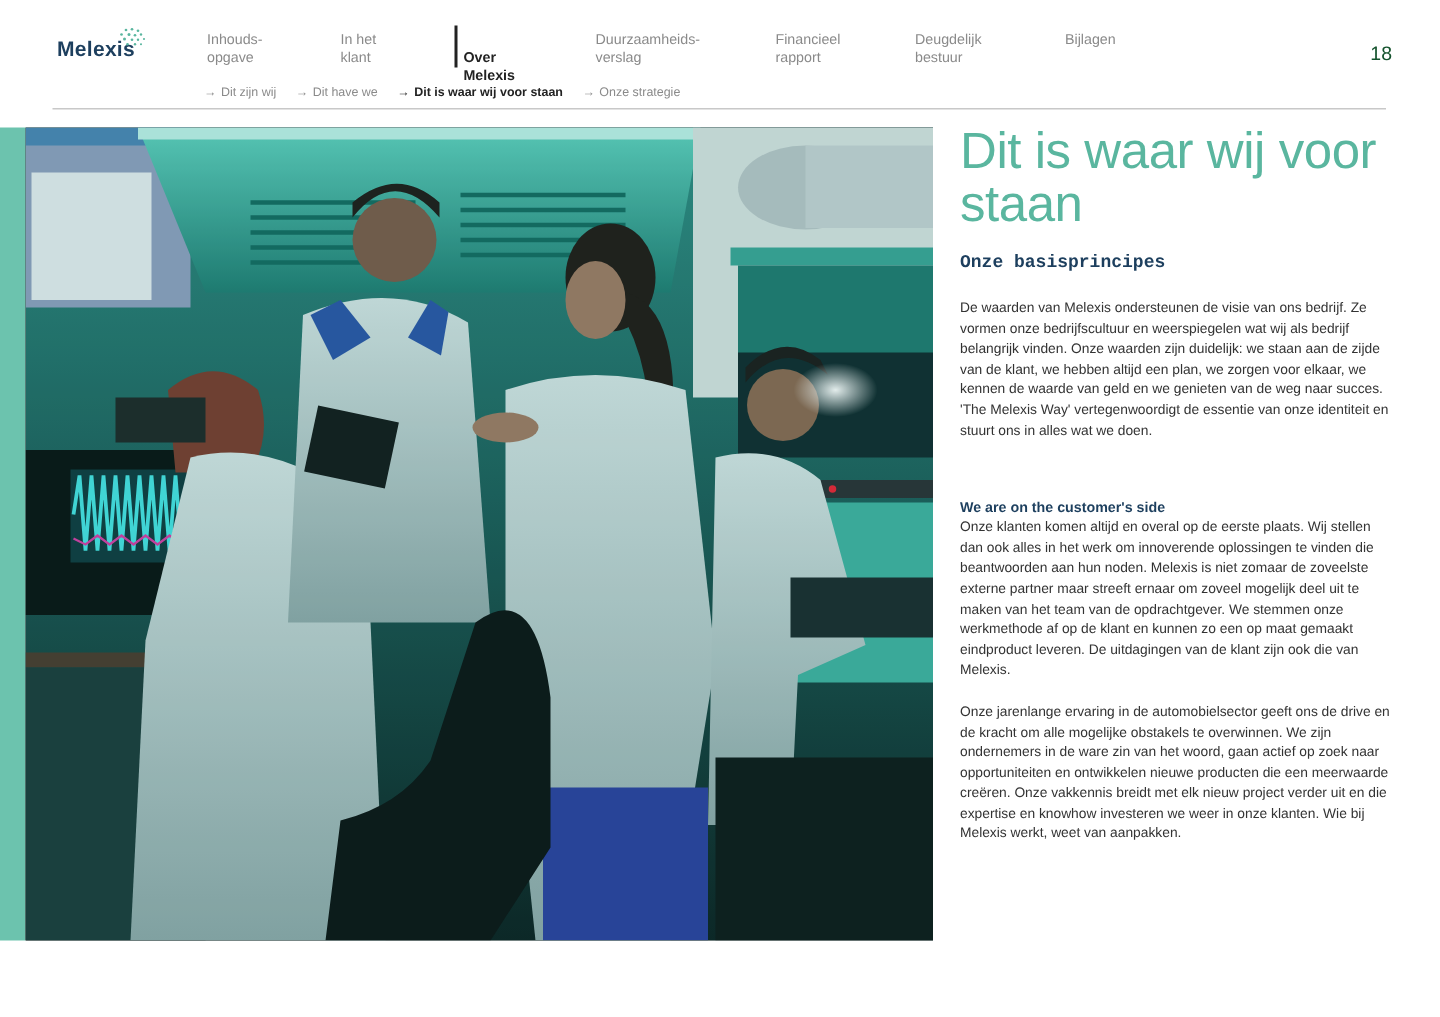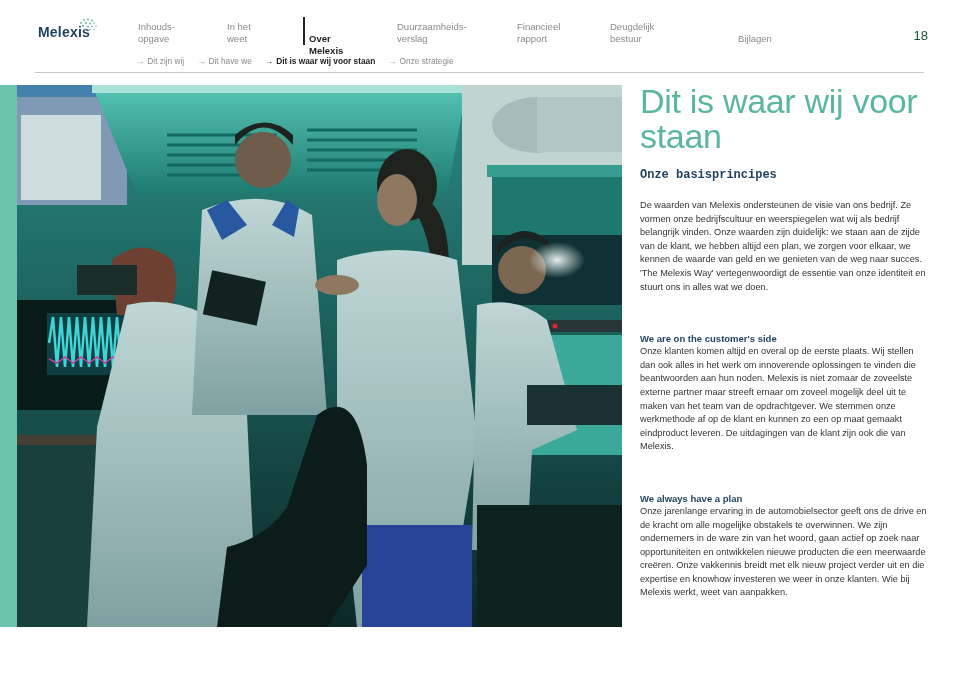--- a/index.html
+++ b/index.html
@@ -61,30 +61,30 @@
         <circle cx="12" cy="11.5" r="0.8"></circle>
         <circle cx="16" cy="11.5" r="0.7"></circle>
     </g>
   </svg>
 </div>
 
 <nav class="nav">
   <div class="nav-item" style="left:138px;">Inhouds-
 opgave</div>
   <div class="nav-item" style="left:227px;">In het
-weet</div>
+klant</div>
   <div class="nav-item active" style="left:309px;">Over
 Melexis</div>
   <div class="nav-item" style="left:397px;">Duurzaamheids-
 verslag</div>
   <div class="nav-item" style="left:517px;">Financieel
 rapport</div>
   <div class="nav-item" style="left:610px;">Deugdelijk
 bestuur</div>
-  <div class="nav-item" style="left:710px; top:12px;text-align:center;">Bijlagen</div>
+  <div class="nav-item" style="left:710px; top:0;">Bijlagen</div>
 </nav>
 <div class="nav-bar"></div>
 
 <div class="subnav">
   <div class="subnav-item">
     <span class="subnav-arrow">→</span><span>Dit zijn wij</span>
   </div>
   <div class="subnav-item">
     <span class="subnav-arrow">→</span><span>Dit have we</span>
   </div>
@@ -197,16 +197,15 @@
   <div class="section">
     <p class="section-body">De waarden van Melexis ondersteunen de visie van ons bedrijf. Ze vormen onze bedrijfscultuur en weerspiegelen wat wij als bedrijf belangrijk vinden. Onze waarden zijn duidelijk: we staan aan de zijde van de klant, we hebben altijd een plan, we zorgen voor elkaar, we kennen de waarde van geld en we genieten van de weg naar succes. 'The Melexis Way' vertegenwoordigt de essentie van onze identiteit en stuurt ons in alles wat we doen.</p>
   </div>
 
   <div class="section">
     <h3 class="section-title dark">We are on the customer's side</h3>
     <p class="section-body">Onze klanten komen altijd en overal op de eerste plaats. Wij stellen dan ook alles in het werk om innoverende oplossingen te vinden die beantwoorden aan hun noden. Melexis is niet zomaar de zoveelste externe partner maar streeft ernaar om zoveel mogelijk deel uit te maken van het team van de opdrachtgever. We stemmen onze werkmethode af op de klant en kunnen zo een op maat gemaakt eindproduct leveren. De uitdagingen van de klant zijn ook die van Melexis.</p>
   </div>
 
   <div class="section">
-    <h3 class="section-title dark">We always have a plan</h3>
     <p class="section-body">Onze jarenlange ervaring in de automobielsector geeft ons de drive en de kracht om alle mogelijke obstakels te overwinnen. We zijn ondernemers in de ware zin van het woord, gaan actief op zoek naar opportuniteiten en ontwikkelen nieuwe producten die een meerwaarde creëren. Onze vakkennis breidt met elk nieuw project verder uit en die expertise en knowhow investeren we weer in onze klanten. Wie bij Melexis werkt, weet van aanpakken.</p>
   </div>
 </div>
 
 </body></html>

